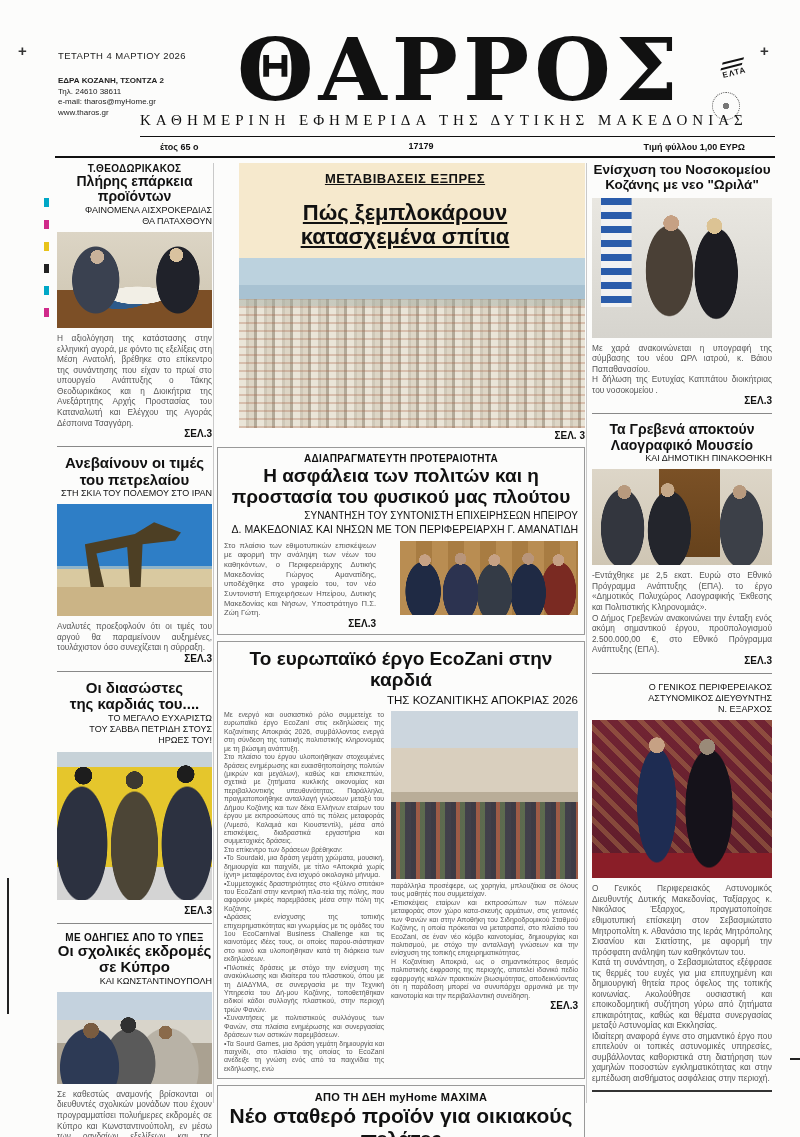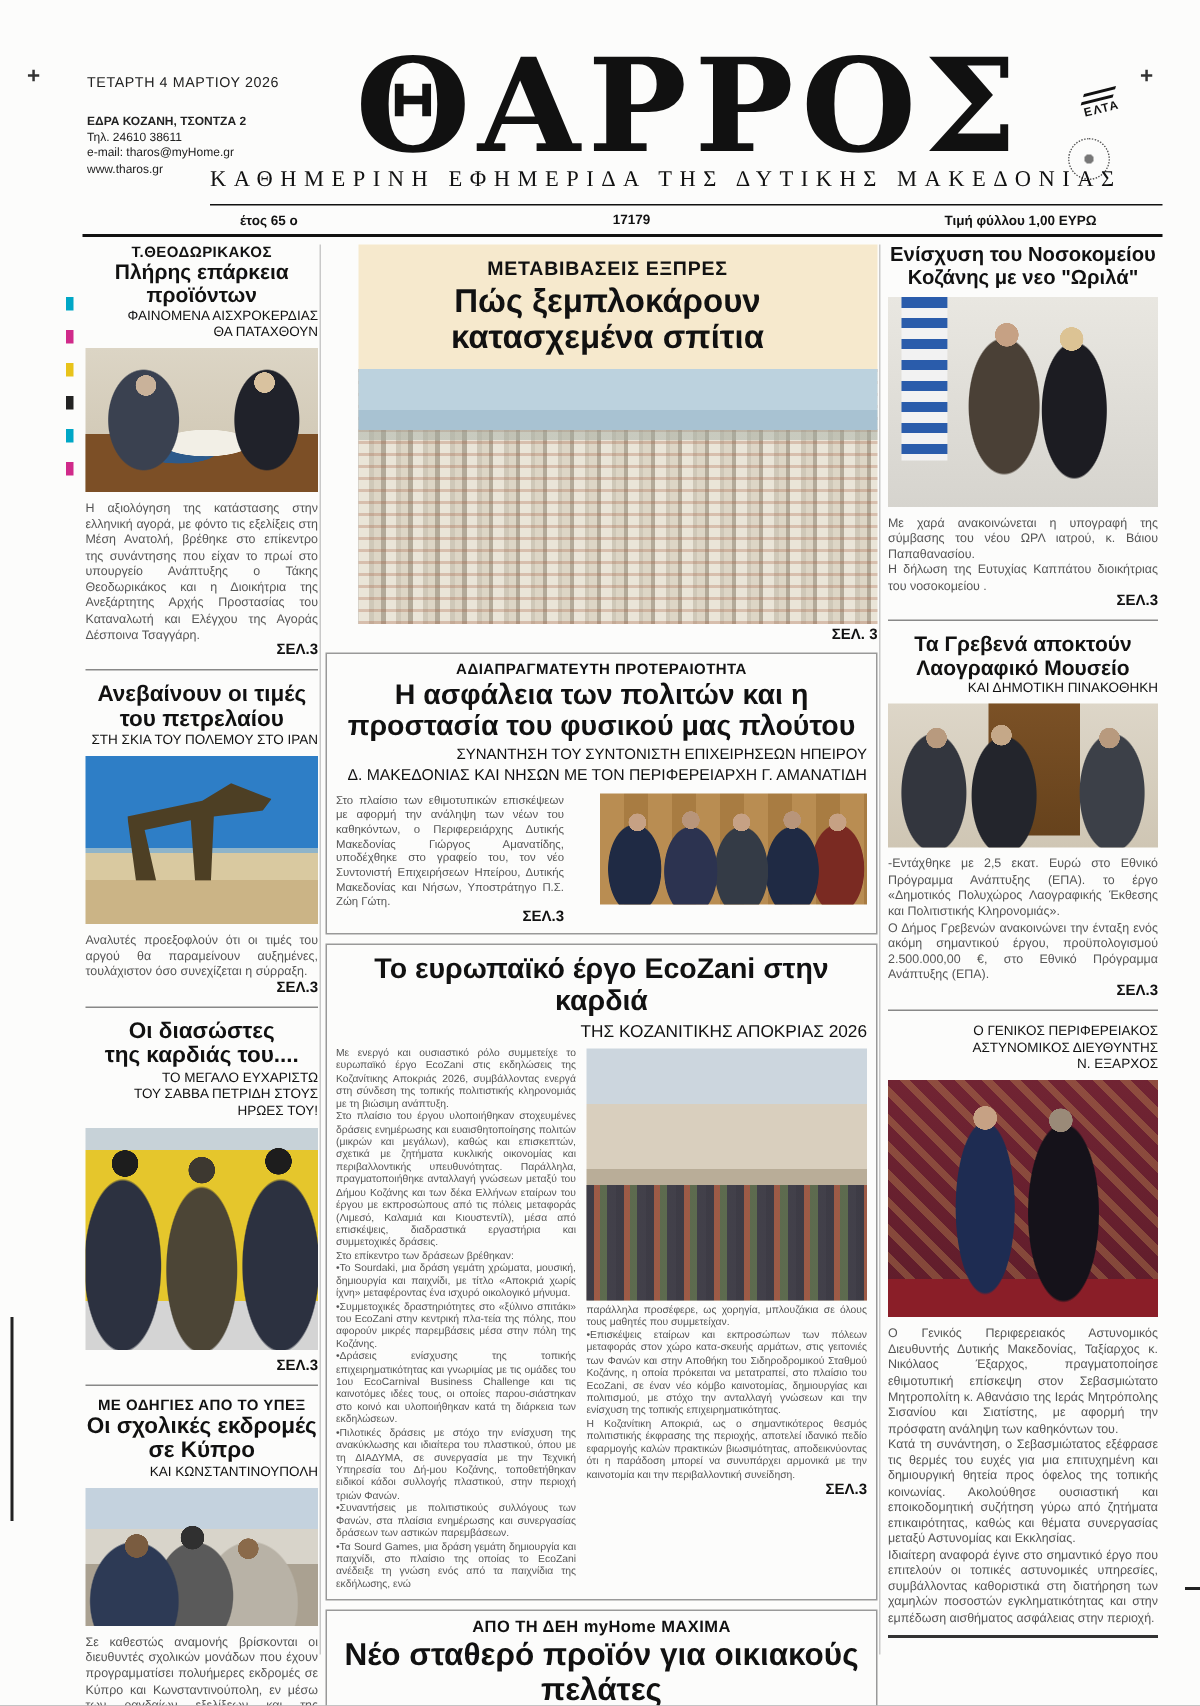--- a/index.html
+++ b/index.html
@@ -13,21 +13,21 @@
   .pubinfo .addr{font-weight:bold;font-size:8px;margin-top:14px;}
   .masthead{position:absolute;left:160px;top:26px;width:600px;text-align:center;
             font-family:"DejaVu Serif",serif;font-weight:bold;font-size:88px;line-height:1;
             letter-spacing:5px;transform:scaleY(.98);}
   .subtitle{position:absolute;left:140px;top:112px;width:635px;
             font-family:"Liberation Serif",serif;font-size:15px;letter-spacing:5px;}
   .rule-thin{position:absolute;left:140px;right:25px;top:136px;border-top:1.5px solid #111;}
   .metarow{position:absolute;left:55px;right:25px;top:139px;height:15px;font-size:9px;font-weight:bold;}
   .metarow .yr{position:absolute;left:105px;top:3px;}
   .metarow .iss{position:absolute;left:12px;right:0;top:2px;text-align:center;}
-  .metarow .pr{position:absolute;right:44px;top:3px;}
+  .metarow .pr{position:absolute;right:30px;top:3px;}
   .rule-thick{position:absolute;left:55px;right:25px;top:156px;border-top:2px solid #111;}
   .elta{position:absolute;left:712px;top:60px;width:46px;height:30px;transform:rotate(-14deg);
         font-size:8px;font-weight:bold;letter-spacing:1px;text-align:center;}
   .elta .wing{display:block;border-top:2px solid #111;border-bottom:2px solid #111;height:3px;width:22px;margin:0 auto 1px auto;transform:skewX(-30deg);}
   .stamp{position:absolute;left:712px;top:92px;width:26px;height:26px;border:1.5px dotted #555;border-radius:50%;
          background:radial-gradient(circle 5px at 50% 50%,#777 60%,transparent 62%);}
   .colorbar{position:absolute;left:44px;top:198px;width:5px;}
   .colorbar i{display:block;width:5px;height:9px;margin-bottom:13px;}
 
   
@@ -45,23 +45,23 @@
   .divider{border-top:1px solid #888;margin:7px 0 8px 0;}
   .preline{white-space:pre-line;}
   .photo{position:relative;overflow:hidden;margin:5px 0;}
 
   
   .t15{font-size:15px;} .t14{font-size:14px;} .t13{font-size:13.5px;} .t16{font-size:16px;}
 
   
   .cbox{border:1px solid #999;margin-bottom:6px;padding:5px 6px;box-sizing:border-box;}
   .c1{margin-left:22px;margin-bottom:6px;}
-  .c1 .lead{background:#f6e9cd;padding:8px 20px 9px 6px;text-align:center;}
+  .c1 .lead{background:#f6e9cd;padding:8px 20px 9px 6px;text-align:center;text-decoration:underline;}
   .c1 .lead .kicker{font-size:13px;letter-spacing:.5px;}
-  .c1 .lead .htitle{font-size:22px;margin-top:3px;}
+  .c1 .lead .htitle{font-size:22px;margin-top:15px;}
   .c2 .htitle{font-size:19px;margin:2px 0;}
   .c2 .hsub{font-size:10.5px;}
   .c2row{display:flex;gap:24px;margin-top:5px;}
   .c2row .txt{width:152px;flex:none;display:flex;flex-direction:column;}
   .c2row .txt .body-txt{flex:1;}
   .c3 .htitle{font-size:19px;margin-top:2px;}
   .c3 .hsub{font-size:11.5px;margin:2px 0 4px 0;}
   .c3row{display:flex;gap:7px;}
   .c3row .colA{width:160px;flex:none;}
   .c3row .colB{flex:1;}

